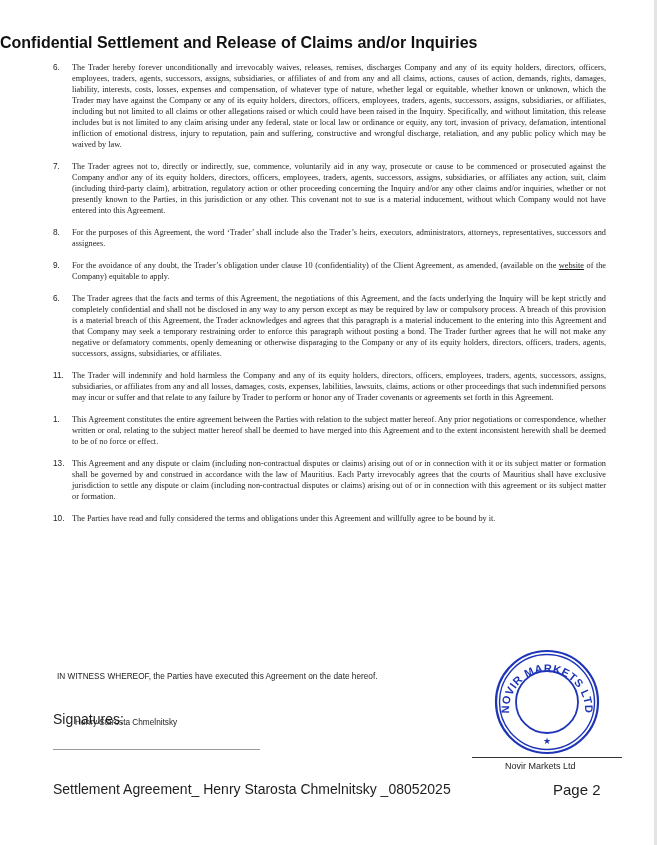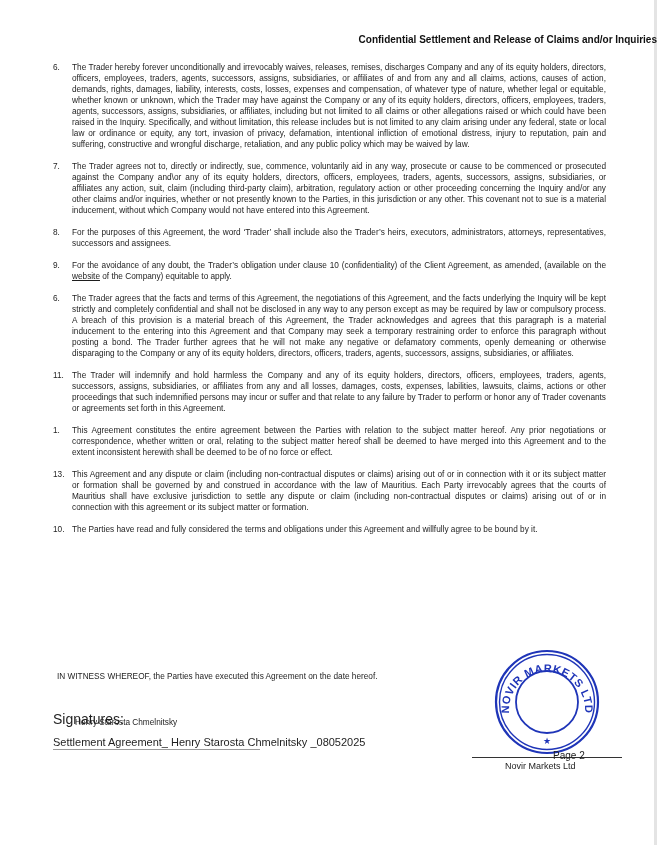--- a/index.html
+++ b/index.html
@@ -4,39 +4,39 @@
 <style>
   html, body { margin: 0; padding: 0; }
   body {
     width: 657px; height: 845px; background: #ffffff; position: relative; overflow: hidden;
     font-family: "Liberation Sans", sans-serif; color: #1a1a1a;
   }
   .right-strip {
     position: absolute; top: 0; right: 0; width: 3px; height: 845px; background: #e4e4e4;
   }
   .title {
-    position: absolute; top: 34px; left: 0; width: 657px; text-align: right;
-    font-weight: bold; font-size: 10px; color: #111;
+    position: absolute; top: 34px; left: 0; width: 657px; text-align: left;
+    font-weight: bold; font-size: 16px; color: #111;
   }
   .clauses { position: absolute; top: 62px; left: 53px; width: 553px; }
   .clause {
     position: relative; padding-left: 19px; font-size: 8.25px; line-height: 11px;
     text-align: justify; margin-bottom: 11px; color: #1e1e1e;
   }
   .clause .num { position: absolute; left: 0; top: 0; }
-  .clause .body { display: block; }
+  .clause .body { display: block; font-family: Liberation Serif, serif; }
   .clause a { color: #1e1e1e; text-decoration: underline; }
   .witness { position: absolute; top: 672px; left: 57px; font-size: 8.25px; color: #1e1e1e; }
   .signatures { position: absolute; top: 711px; left: 53px; font-size: 14px; color: #1e1e1e; }
   .sig-line-left { position: absolute; top: 749px; left: 53px; width: 207px; height: 1px; background: #9a9a9a; }
   .sig-name-left { position: absolute; top: 718px; left: 75px; font-size: 8.25px; color: #1e1e1e; }
   .sig-line-right { position: absolute; top: 757px; left: 472px; width: 150px; height: 1px; background: #333; }
   .sig-name-right { position: absolute; top: 761px; left: 505px; font-size: 9px; color: #1e1e1e; }
-  .footer-left { position: absolute; top: 736px; left: 53px; font-size: 11px; color: #1e1e1e; }
-  .footer-right { position: absolute; top: 750px; left: 553px; font-size: 10px; color: #1e1e1e; }
+  .footer-left { position: absolute; top: 781px; left: 53px; font-size: 14px; color: #1e1e1e; }
+  .footer-right { position: absolute; top: 781px; left: 553px; font-size: 15px; color: #1e1e1e; }
   .stamp { position: absolute; top: 648px; left: 486px; width: 122px; height: 108px; }
 </style>
 </head>
 <body>
 
 <div class="right-strip"></div>
 
 <div class="title">Confidential Settlement and Release of Claims and/or Inquiries</div>
 
 <div class="clauses">

